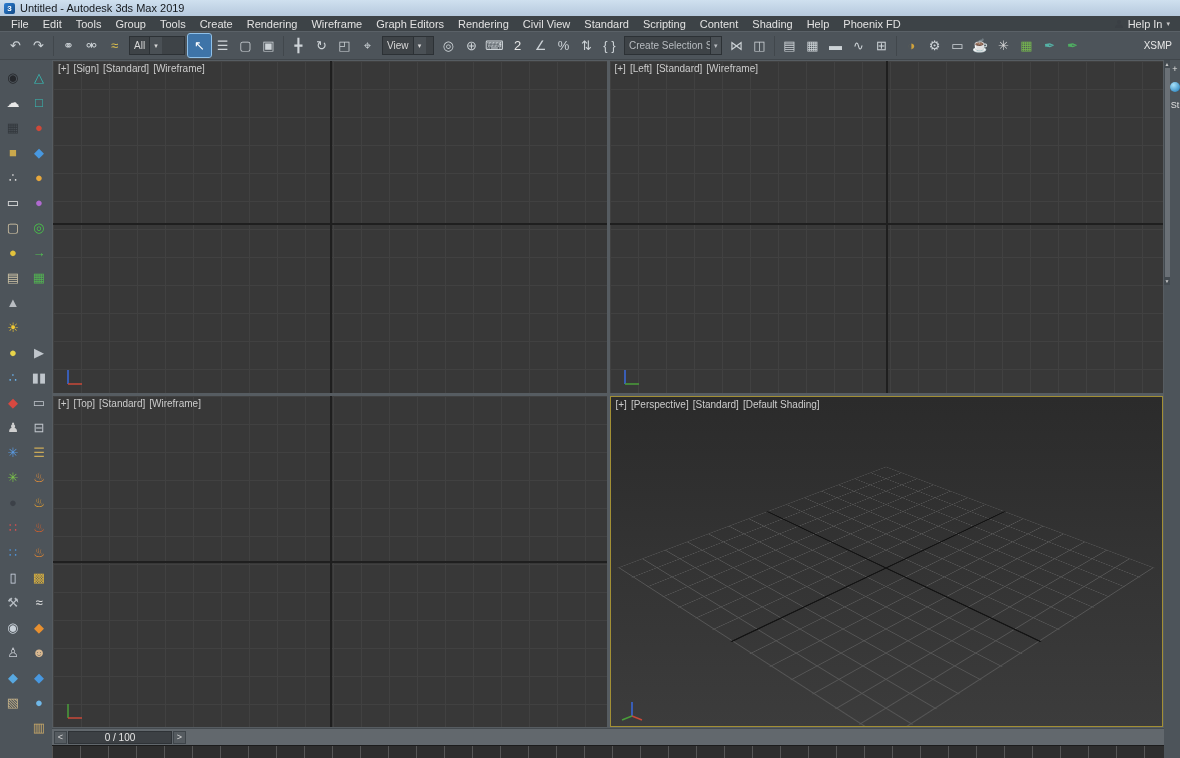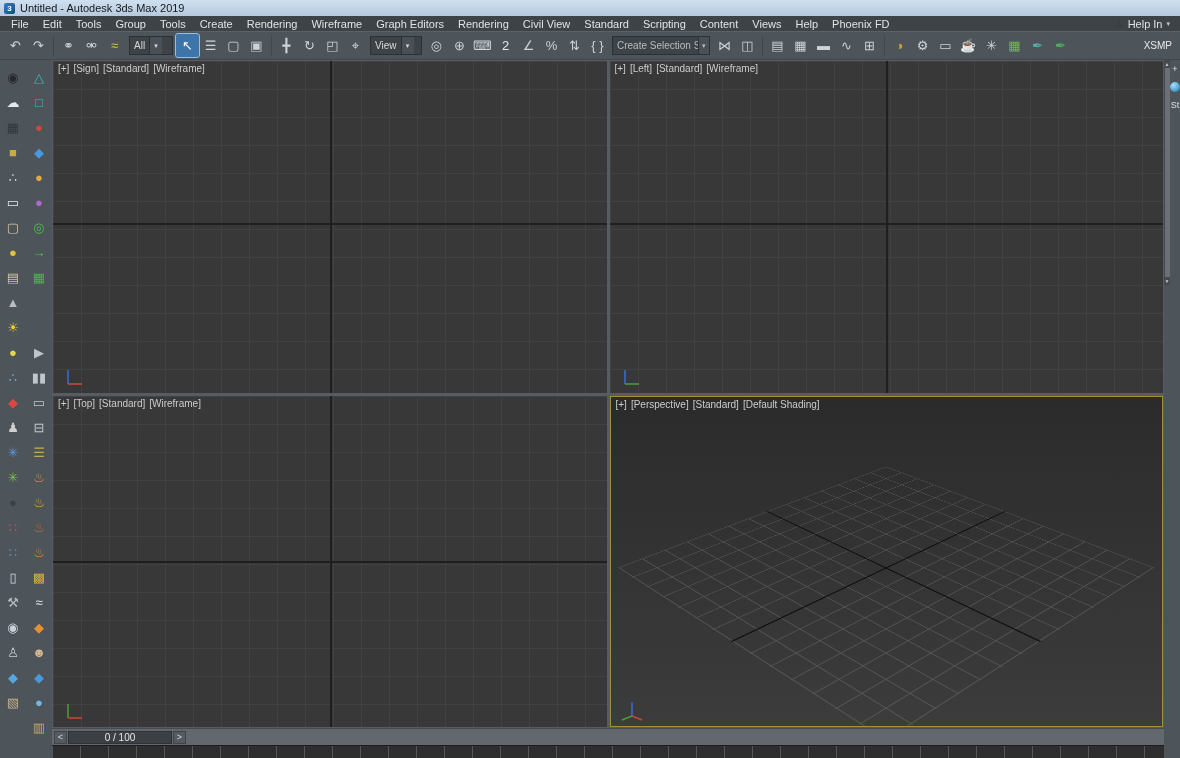--- a/index.html
+++ b/index.html
@@ -28,21 +28,21 @@
   .tgroup { display:flex; align-items:center; }
   .ticon { width:23px; height:23px; display:flex; align-items:center; justify-content:center;
     font-size:13px; color:#ccd2d6; border-radius:2px; cursor:default; }
   .ticon.active { background:var(--selected_tool_bg); outline:1px solid #8fc1ea; }
   .tsep { width:1px; height:20px; background:#41474c; margin:0 3px; }
   .dd { height:19px; background:#3e4347; border:1px solid #2c3135; display:flex; align-items:center;
     font-size:10px; color:#d8d8d8; margin:0 3px; }
   .dd-val { padding:0 4px; white-space:nowrap; overflow:hidden; }
   .dd-arrow { width:13px; height:100%; background:#4a5055; display:flex; align-items:center;
     justify-content:center; font-size:7px; border-left:1px solid #2c3135; }
-  .dd.filter { width:44px; } .dd.coord { width:52px; } .dd.sets { width:98px; color:#b8bcc0; }
+  .dd.filter { width:56px; } .dd.coord { width:52px; } .dd.sets { width:98px; color:#b8bcc0; }
   .workspace-label { margin-left:auto; font-size:10px; color:#e8e8e8; padding-right:4px; }
 
   
   .workspace { flex:1; display:flex; min-height:0; }
   .side { width:52px; display:flex; background:var(--panel_bg); flex:0 0 auto; }
   .side-col { width:26px; display:flex; flex-direction:column; align-items:center; padding-top:6px; }
   .sicon { width:22px; height:22px; margin-bottom:3px; display:flex; align-items:center;
     justify-content:center; font-size:13px; flex:0 0 auto; }
   .sicon.spacer { visibility:hidden; }
 
@@ -115,21 +115,21 @@
         <span class="menu-item">Tools</span>
         <span class="menu-item">Create</span>
         <span class="menu-item">Rendering</span>
         <span class="menu-item">Wireframe</span>
         <span class="menu-item">Graph Editors</span>
         <span class="menu-item">Rendering</span>
         <span class="menu-item">Civil View</span>
         <span class="menu-item">Standard</span>
         <span class="menu-item">Scripting</span>
         <span class="menu-item">Content</span>
-        <span class="menu-item">Views</span>
+        <span class="menu-item">Shading</span>
         <span class="menu-item">Help</span>
         <span class="menu-item">Phoenix FD</span>
       </div>
     <div class="signin">
       <svg width="10" height="10" viewBox="0 0 10 10">
         <circle cx="5" cy="3" r="2" fill="#3a3f44"></circle>
         <path d="M1 9 Q1 5.5 5 5.5 Q9 5.5 9 9 Z" fill="#3a3f44"></path>
       </svg>
       <span>Help In</span>
       <span class="caret">▾</span>

